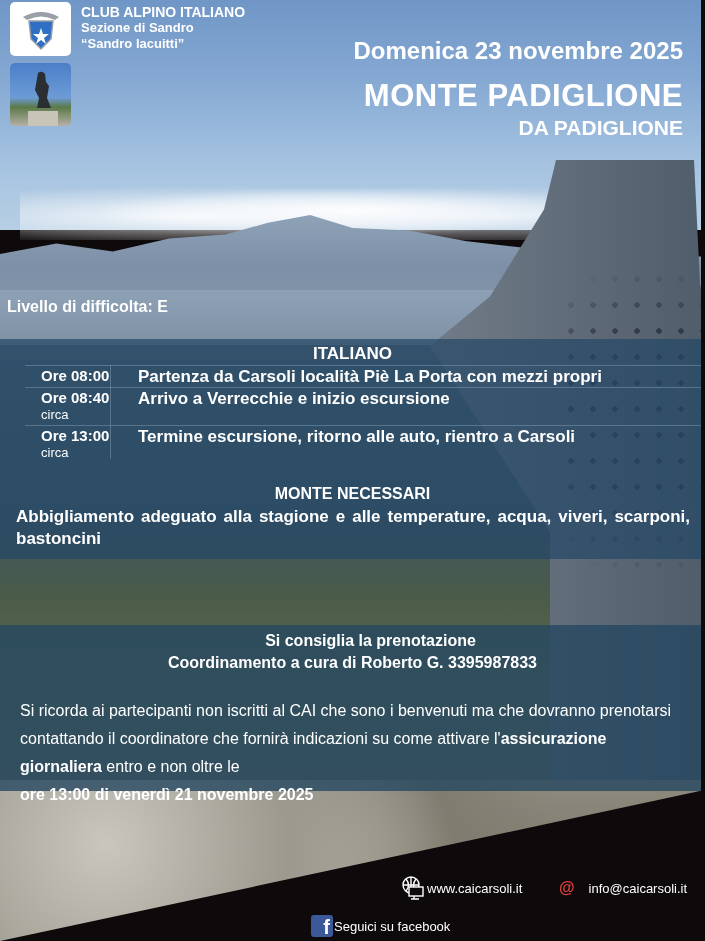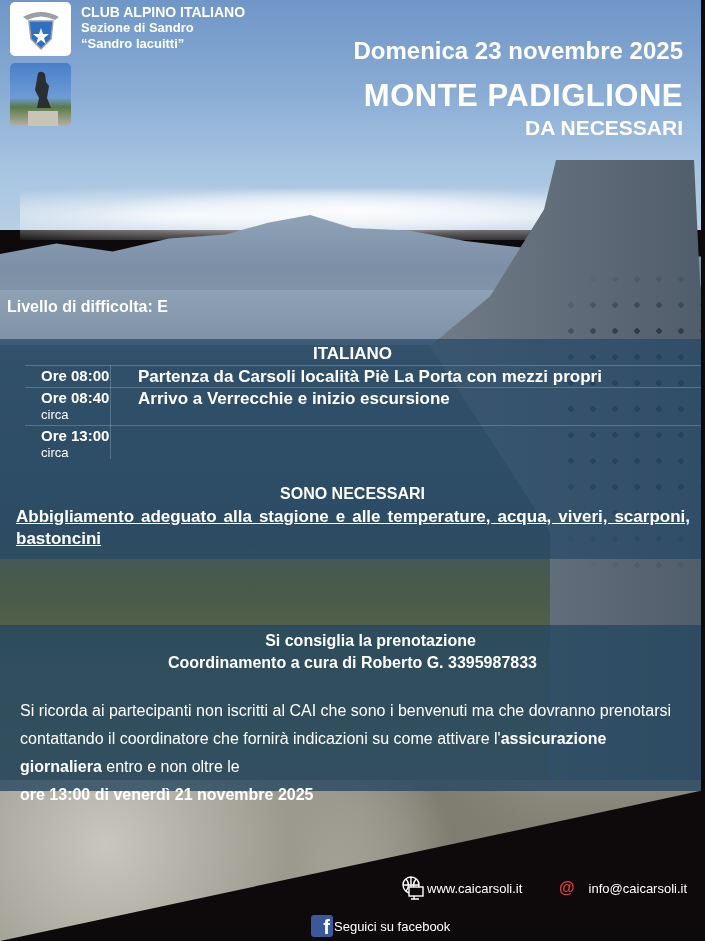--- a/index.html
+++ b/index.html
@@ -54,21 +54,21 @@
   .prog-panel { position: absolute; left: 0; top: 339px; width: 705px; height: 220px;
     background: rgba(38, 72, 102, 0.72); }
   .prog-title { position: absolute; left: 0; width: 705px; top: 344px; text-align: center; font-size: 17px; font-weight: bold; }
   .prog-row { position: absolute; left: 0; width: 705px; border-top: 1px solid rgba(160,190,215,0.35); margin-left: 25px; }
   .prog-row .time { position: absolute; left: 16px; top: 1px; font-size: 15px; font-weight: bold; line-height: 18px; }
   .prog-row .circa { position: absolute; left: 16px; top: 19px; font-size: 13px; line-height: 16px; }
   .prog-row .desc { position: absolute; left: 113px; top: 0px; font-size: 17px; font-weight: bold; line-height: 22px; white-space: nowrap; }
   .prog-divider { position: absolute; left: 110px; top: 365px; width: 1px; height: 94px; background: rgba(160,190,215,0.35); }
 
   .needs-title { position: absolute; left: 0; width: 705px; top: 485px; text-align: center; font-size: 16px; font-weight: bold; }
-  .needs-text { position: absolute; left: 16px; width: 674px; top: 506px; font-size: 17px; font-weight: bold; line-height: 22px; text-align: justify; text-align-last: left; text-decoration: underline; }
+  .needs-text { position: absolute; left: 16px; width: 674px; top: 506px; font-size: 17px; font-weight: bold; line-height: 22px; text-align: justify; text-align-last: left; }
 
   
   .book-panel { position: absolute; left: 0; top: 625px; width: 705px; height: 166px;
     background: rgba(36, 70, 96, 0.78); }
   .book-l1 { position: absolute; left: 0; width: 705px; top: 632px; text-align: center; font-size: 16px; font-weight: bold; padding-left: 36px; }
   .book-l2 { position: absolute; left: 0; width: 705px; top: 654px; text-align: center; font-size: 16px; font-weight: bold; }
   .book-note { position: absolute; left: 20px; width: 665px; top: 697px; text-align: left; font-size: 16px; line-height: 28px; }
   .book-note b { font-weight: bold; }
 
   
@@ -106,43 +106,44 @@
     </svg>
   </div>
   <div class="club">
     <div class="l1">CLUB ALPINO ITALIANO</div>
     <div class="l2">Sezione di Sandro</div>
     <div class="l3">“Sandro Iacuitti”</div>
   </div>
 
   <div class="date">Domenica 23 novembre 2025</div>
   <div class="title">MONTE PADIGLIONE</div>
-  <div class="subtitle">DA NECESSARI</div>
+  <div class="subtitle">DA PADIGLIONE</div>
 
   <div class="difficulty">Livello di difficolta: E</div>
 
   <div class="prog-panel"></div>
   <div class="prog-title">ITALIANO</div>
   <div class="prog-divider"></div>
 
   <div class="prog-row" style="top:365px;height:22px;">
     <span class="time">Ore 08:00</span>
     <span class="desc">Partenza da Carsoli località Piè La Porta con mezzi propri</span>
   </div>
   <div class="prog-row" style="top:387px;height:38px;">
     <span class="time">Ore 08:40</span>
     <span class="circa">circa</span>
     <span class="desc">Arrivo a Verrecchie e inizio escursione</span>
   </div>
   <div class="prog-row" style="top:425px;height:36px;">
     <span class="time">Ore 13:00</span>
     <span class="circa">circa</span>
+    <span class="desc">Termine escursione, ritorno alle auto, rientro a Carsoli</span>
   </div>
 
-  <div class="needs-title">SONO NECESSARI</div>
+  <div class="needs-title">MONTE NECESSARI</div>
   <div class="needs-text">Abbigliamento adeguato alla stagione e alle temperature, acqua, viveri, scarponi, bastoncini</div>
 
   <div class="book-panel"></div>
   <div class="book-l1">Si consiglia la prenotazione</div>
   <div class="book-l2">Coordinamento a cura di Roberto G.  3395987833</div>
   <div class="book-note"><span>Si ricorda ai partecipanti non iscritti al CAI che sono i benvenuti ma che dovranno prenotarsi contattando il coordinatore che fornirà indicazioni su come attivare l'</span><b>assicurazione giornaliera</b><span> entro e non oltre le </span><br><b>ore 13:00 di venerdì 21 novembre 2025</b></div>
 
   <div class="footer-bg"></div>
 
   <div class="footer-item" style="left:400px;top:875px;">

